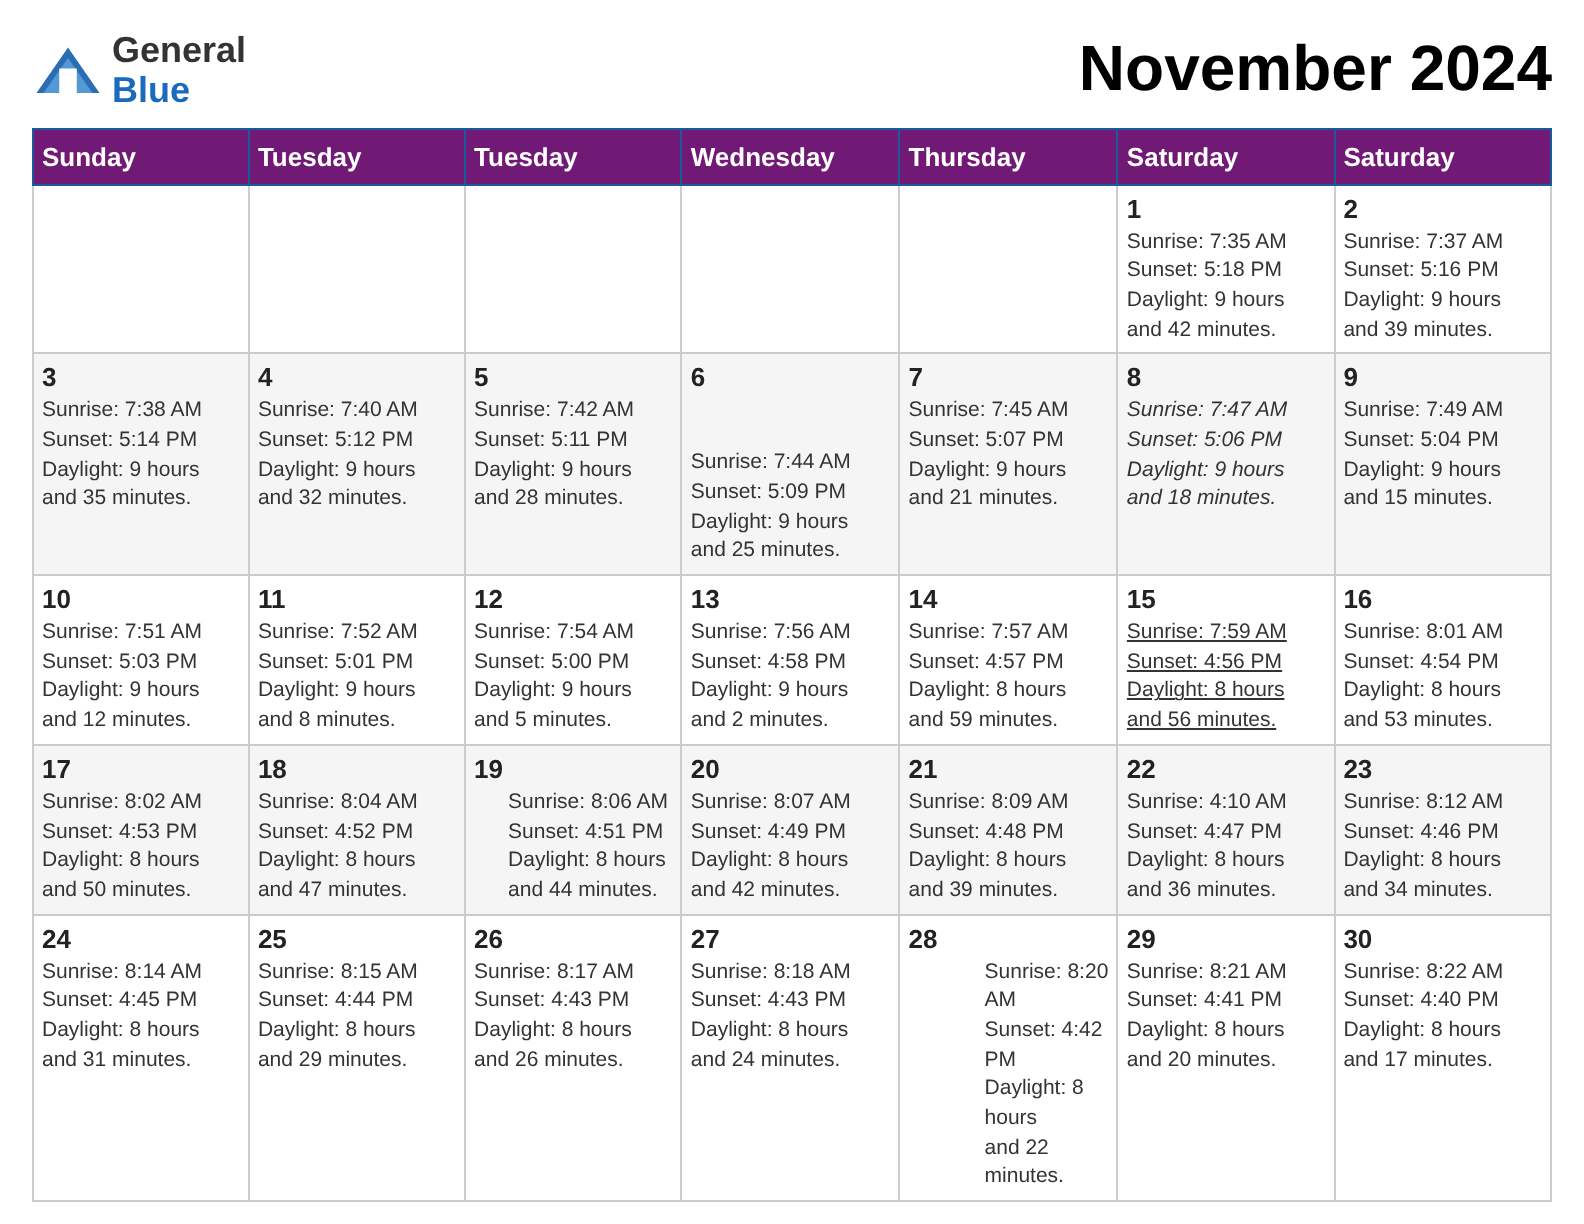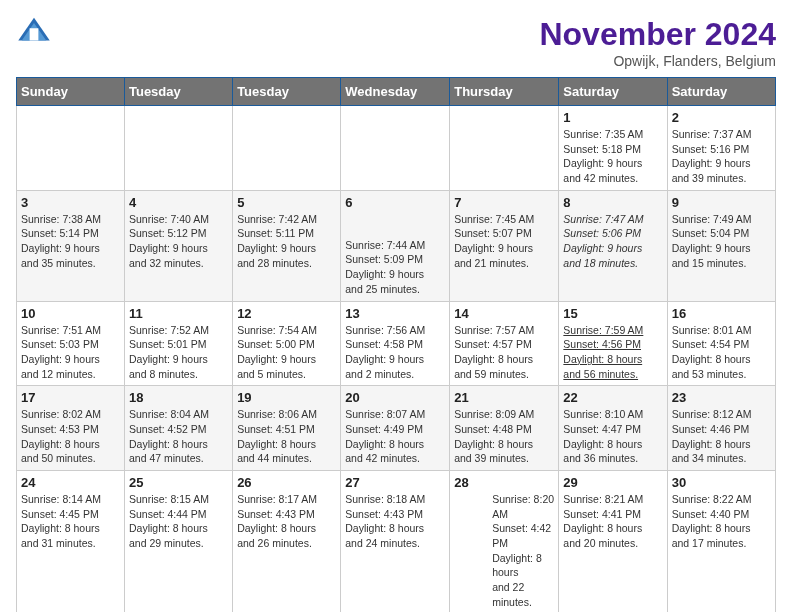--- a/index.html
+++ b/index.html
@@ -31,33 +31,33 @@
     .logo-icon {
       width: 36px;
       height: 28px;
     }
     .title-area {
       text-align: right;
     }
     .month-title {
       font-size: 32px;
       font-weight: bold;
-      color: #4c1d95;
+      color: #000000;
     }
     .location {
       font-size: 14px;
       color: #555;
     }
     .calendar {
       width: 100%;
       border-collapse: collapse;
       font-size: 11px;
     }
     .calendar thead th {
-      background: #737373;
+      background: #701a75;
       color: #fff;
       padding: 6px 4px;
       text-align: left;
       font-size: 13px;
       font-weight: bold;
       border: 1px solid #1a5a9a;
     }
     .calendar tbody td {
       vertical-align: top;
       border: 1px solid #ccc;
@@ -88,24 +88,27 @@
 </head>
 <body>
 
 <div class="header-area">
   <div class="logo">
     <svg class="logo-icon" viewBox="0 0 40 32">
       <polygon points="20,2 38,28 2,28" fill="#2a6db5"></polygon>
       <polygon points="20,8 34,28 6,28" fill="#5599d4"></polygon>
       <rect x="15" y="14" width="10" height="14" fill="#fff"></rect>
     </svg>
+    <div class="logo-text">
+      <span class="general">General</span><br>
+      <span class="blue">Blue</span>
+    </div>
   </div>
   <div class="title-area">
     <div class="month-title">November 2024</div>
-    <div class="location">Opwijk, Flanders, Belgium</div>
   </div>
 </div>
 
 <table class="calendar">
   <thead>
     <tr>
     <th>Sunday</th>
         <th>Tuesday</th>
         <th>Tuesday</th>
         <th>Wednesday</th>
@@ -248,42 +251,42 @@
         </td>
         <td>
           <span class="day-number">18</span>
           <div class="day-info" style="white-space: pre-line;">Sunrise: 8:04 AM
 Sunset: 4:52 PM
 Daylight: 8 hours
 and 47 minutes.</div>
         </td>
         <td>
           <span class="day-number">19</span>
-          <div class="day-info" style="white-space: pre-line;">Sunrise: 8:06 AM
+          <div class="day-info" style="white-space: pre-line; margin-left: 17px;">Sunrise: 8:06 AM
 Sunset: 4:51 PM
 Daylight: 8 hours
 and 44 minutes.</div>
         </td>
         <td>
           <span class="day-number">20</span>
           <div class="day-info" style="white-space: pre-line;">Sunrise: 8:07 AM
 Sunset: 4:49 PM
 Daylight: 8 hours
 and 42 minutes.</div>
         </td>
         <td>
           <span class="day-number">21</span>
           <div class="day-info" style="white-space: pre-line;">Sunrise: 8:09 AM
 Sunset: 4:48 PM
 Daylight: 8 hours
 and 39 minutes.</div>
         </td>
         <td>
           <span class="day-number">22</span>
-          <div class="day-info" style="white-space: pre-line;">Sunrise: 8:10 AM
+          <div class="day-info" style="white-space: pre-line;">Sunrise: 4:10 AM
 Sunset: 4:47 PM
 Daylight: 8 hours
 and 36 minutes.</div>
         </td>
         <td>
           <span class="day-number">23</span>
           <div class="day-info" style="white-space: pre-line;">Sunrise: 8:12 AM
 Sunset: 4:46 PM
 Daylight: 8 hours
 and 34 minutes.</div>

